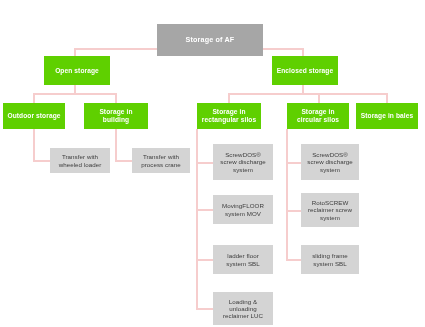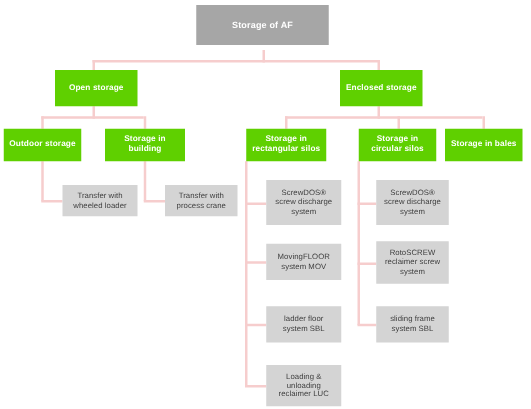--- a/index.html
+++ b/index.html
@@ -100,21 +100,21 @@
   <div class="conn h" style="left:196px; top:162px; width:17px;"></div>
   <div class="conn h" style="left:196px; top:209px; width:17px;"></div>
   <div class="conn h" style="left:196px; top:259px; width:17px;"></div>
   <div class="conn h" style="left:196px; top:308px; width:17px;"></div>
 
   <div class="conn v" style="left:286px; top:129px; height:131px;"></div>
   <div class="conn h" style="left:286px; top:162px; width:15px;"></div>
   <div class="conn h" style="left:286px; top:210px; width:15px;"></div>
   <div class="conn h" style="left:286px; top:259px; width:15px;"></div>
 
-  <div class="node node-root" style="left:157px; top:4px; width:106px; height:32px;">
+  <div class="node node-root" style="left:157px; top:24px; width:106px; height:32px;">
     <span class="lbl">Storage of AF</span>
   </div>
 
   <div class="node node-green" style="left:44px; top:56px; width:66px; height:29px;">
     <span class="lbl">Open storage</span>
   </div>
   <div class="node node-green" style="left:272px; top:56px; width:66px; height:29px;">
     <span class="lbl">Enclosed storage</span>
   </div>
 

